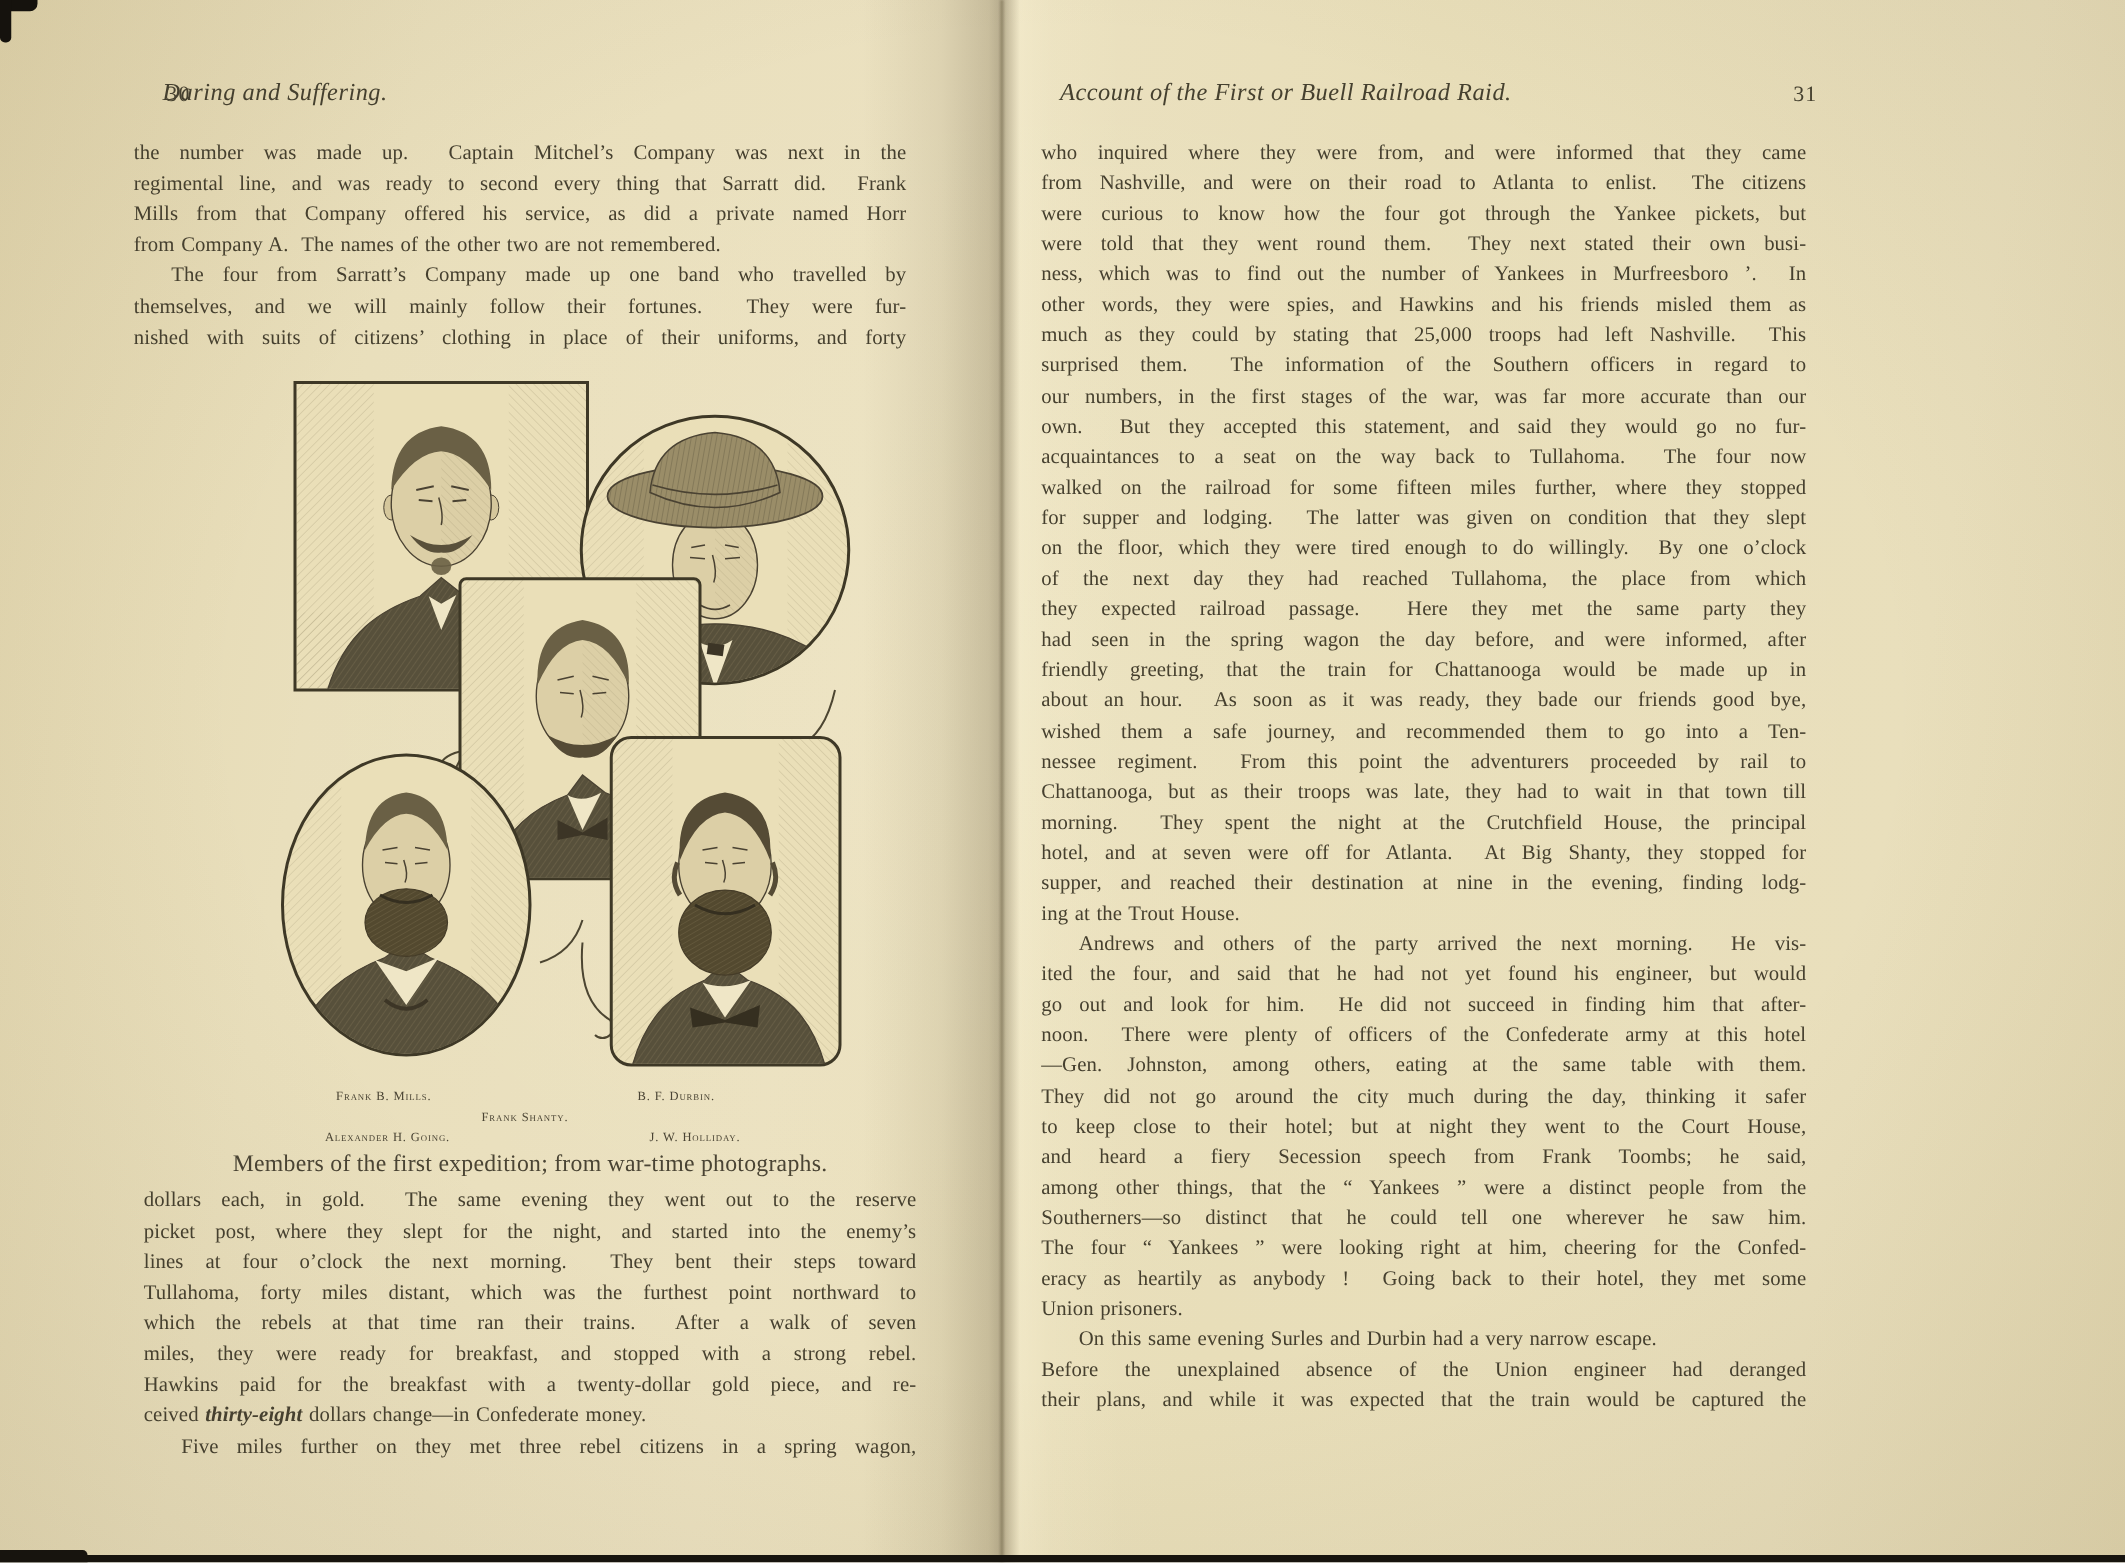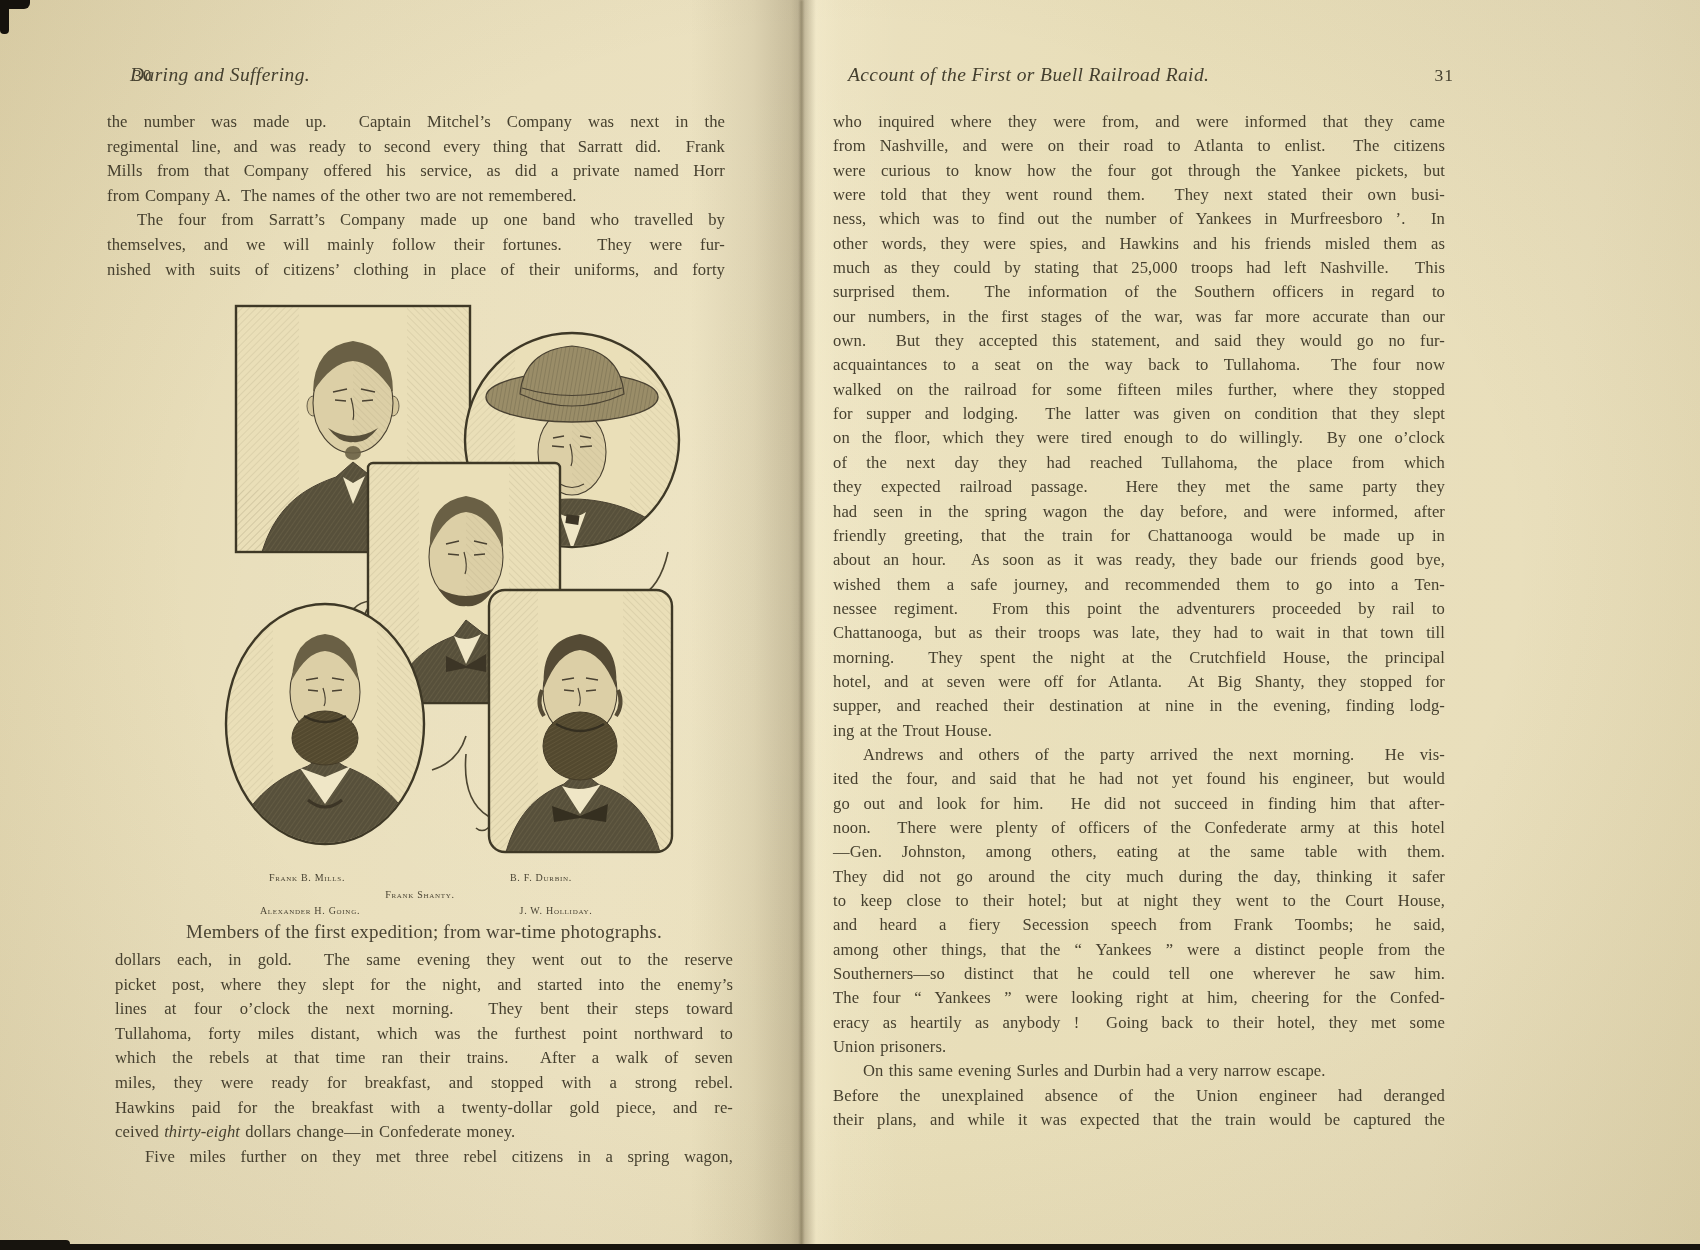--- a/index.html
+++ b/index.html
@@ -31,21 +31,21 @@
   .pg-header{position:absolute;height:30px;margin-left:15px;}
   .running-title{display:block;text-align:left;font-style:italic;font-size:19.5px;
         letter-spacing:0.4px;color:#45402f;}
   .pg-num{position:absolute;top:1px;font-size:17.5px;color:#45402f;letter-spacing:1px;}
 
   .textcol{position:absolute;font-size:16.6px;color:#46402f;}
   .tline{text-align:justify;text-align-last:justify;line-height:var(--lh);height:var(--lh);
         letter-spacing:0.1px;word-spacing:1px;}
   .tline.plast{text-align-last:left;}
   .tline.ind{text-indent:30px;}
-  .it{font-style:italic;}
+  .it{font-style:italic;font-weight:bold;}
 
   #left-top{left:107px;top:110px;width:618px;--lh:24.6px;}
   #left-bottom{left:115px;top:948px;width:618px;--lh:24.6px;}
   #right-col{left:833px;top:110px;width:612px;--lh:24.35px;}
 
   .figure{position:absolute;left:200px;top:300px;width:485px;height:640px;}
   .cap{position:absolute;transform:translateX(-50%);font-variant:small-caps;
         font-size:10px;letter-spacing:0.7px;color:#4a4434;white-space:nowrap;}
   .cap-note{font-variant:normal;font-size:19px;letter-spacing:0.2px;}
 </style>

